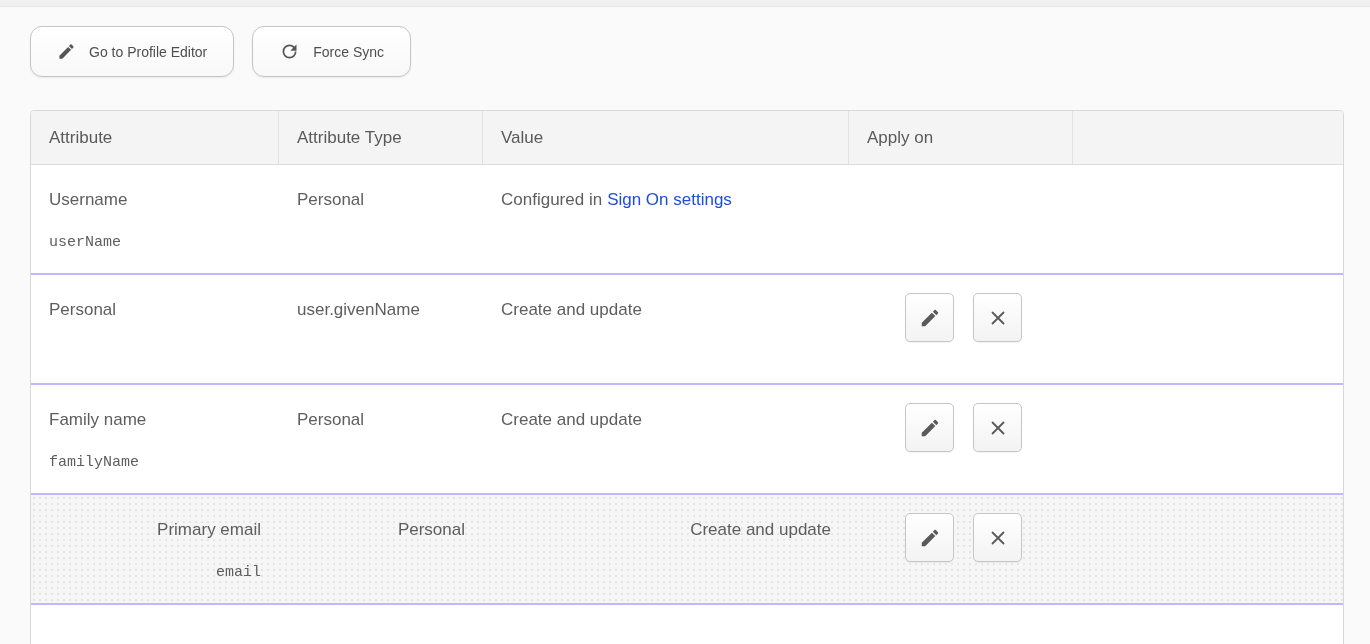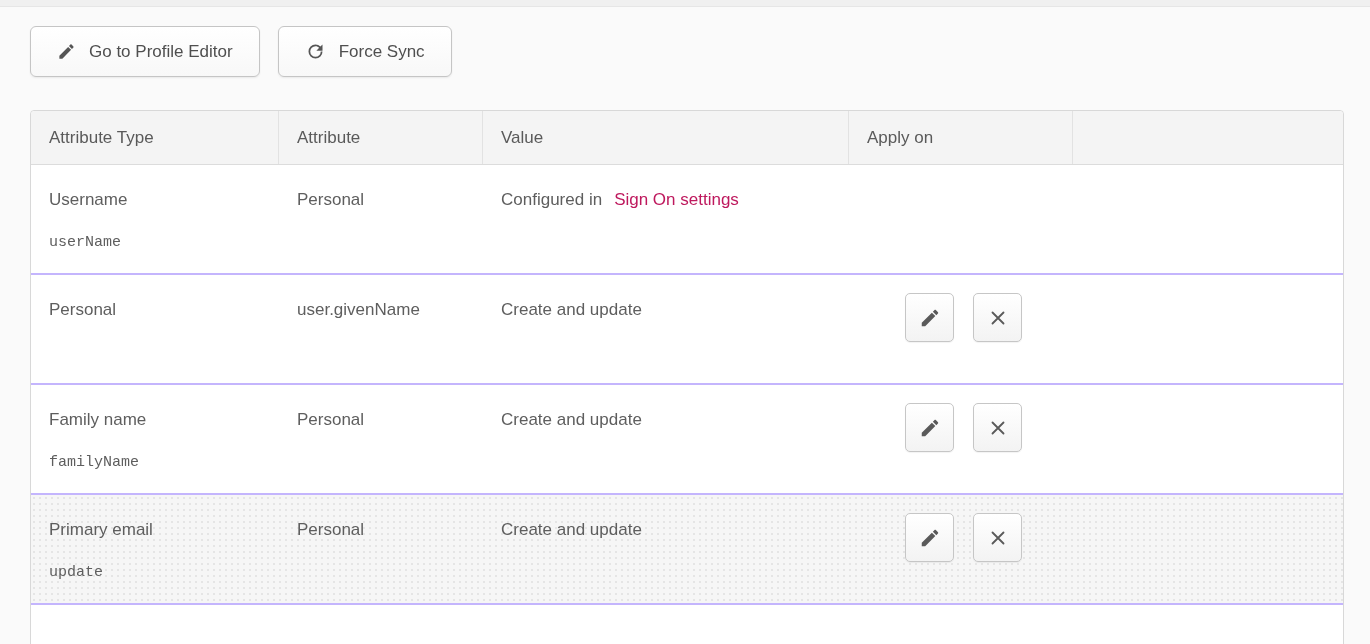--- a/index.html
+++ b/index.html
@@ -22,23 +22,23 @@
   
   .toolbar {
     position: absolute; top: 26px; left: 30px;
     display: flex; gap: 18px;
   }
   .btn {
     display: inline-flex; align-items: center; gap: 13px;
     height: 51px; padding: 0 26px;
     background: linear-gradient(#ffffff, #f8f8f8);
     border: 1px solid #c5c5c5;
-    border-radius: 6px;
+    border-radius: 12px;
     box-shadow: 0 1px 2px rgba(0,0,0,0.07);
-    font-size: 17px; color: #4f4f4f;
+    font-size: 14px; color: #4f4f4f;
     font-family: "Liberation Sans", sans-serif;
     cursor: pointer;
   }
   .btn svg { display: block; }
 
   
   .table {
     position: absolute; top: 110px; left: 30px;
     width: 1314px;
     background: #ffffff;
@@ -65,31 +65,32 @@
     display: grid;
     grid-template-columns: 248px 204px 366px 224px 1fr;
     min-height: 110px;
     border-bottom: 2px solid #c4b5fd;
     background: #ffffff;
   }
   .row.hovered {
     background-color: #f6f6f6;
     background-image: radial-gradient(circle, #e5e5e5 1px, transparent 1.2px);
     background-size: 6px 6px;
+    text-align: right;
   }
   .cell { padding: 25px 18px 0 18px; font-size: 17px; color: #5e5e5e; }
   .attr-var {
     margin-top: 24px;
     font-family: "Liberation Mono", "DejaVu Sans Mono", monospace;
     font-size: 15px; color: #5e5e5e;
   }
   .link {
-    color: #be185d; text-decoration: none; cursor: pointer;
-  }
-  .value-prefix { margin-right: 12px; }
+    color: #1d4ed8; text-decoration: none; cursor: pointer;
+  }
+  .value-prefix { margin-right: 5px; }
 
   .actions-cell {
     padding: 18px 0 0 56px;
     display: flex; gap: 19px; align-items: flex-start;
   }
   .icon-btn {
     width: 49px; height: 49px;
     display: inline-flex; align-items: center; justify-content: center;
     background: linear-gradient(#ffffff, #f3f3f3);
     border: 1px solid #c6c6c6;
@@ -120,22 +121,22 @@
       <svg width="21" height="21" viewBox="0 0 24 24">
         <path d="M17.65 6.35A7.95 7.95 0 0 0 12 4a8 8 0 1 0 8 8h-2a6 6 0 1 1-6-6c1.66 0 3.14.69 4.22 1.78L13 11h7V4l-2.35 2.35z" fill="#555"></path>
       </svg>
     </span>
     <span>Force Sync</span>
   </button>
 </div>
 
 <div class="table">
   <div class="thead">
+    <div class="th">Attribute</div>
     <div class="th">Attribute Type</div>
-    <div class="th">Attribute</div>
     <div class="th">Value</div>
     <div class="th">Apply on</div>
     <div class="th"></div>
   </div>
 
   <div class="row">
     <div class="cell">
       <div>Username</div>
       <div class="attr-var">userName</div>
     </div>
@@ -190,21 +191,21 @@
             <path d="M6 6l12 12M18 6L6 18" stroke="#5a5a5a" stroke-width="2" fill="none" stroke-linecap="round"></path>
           </svg>
         </span>
       </button>
     </div>
   </div>
 
   <div class="row hovered">
     <div class="cell">
       <div>Primary email</div>
-      <div class="attr-var">update</div>
+      <div class="attr-var">email</div>
     </div>
     <div class="cell">Personal</div>
     <div class="cell">Create and update</div>
     <div class="actions-cell">
       <button class="icon-btn">
         <span>
           <svg width="22" height="22" viewBox="0 0 24 24">
             <path d="M3 17.25V21h3.75L17.81 9.94l-3.75-3.75L3 17.25zM20.71 7.04c.39-.39.39-1.02 0-1.41l-2.34-2.34c-.39-.39-1.02-.39-1.41 0l-1.83 1.83 3.75 3.75 1.83-1.83z" fill="#5a5a5a"></path>
           </svg>
         </span>

